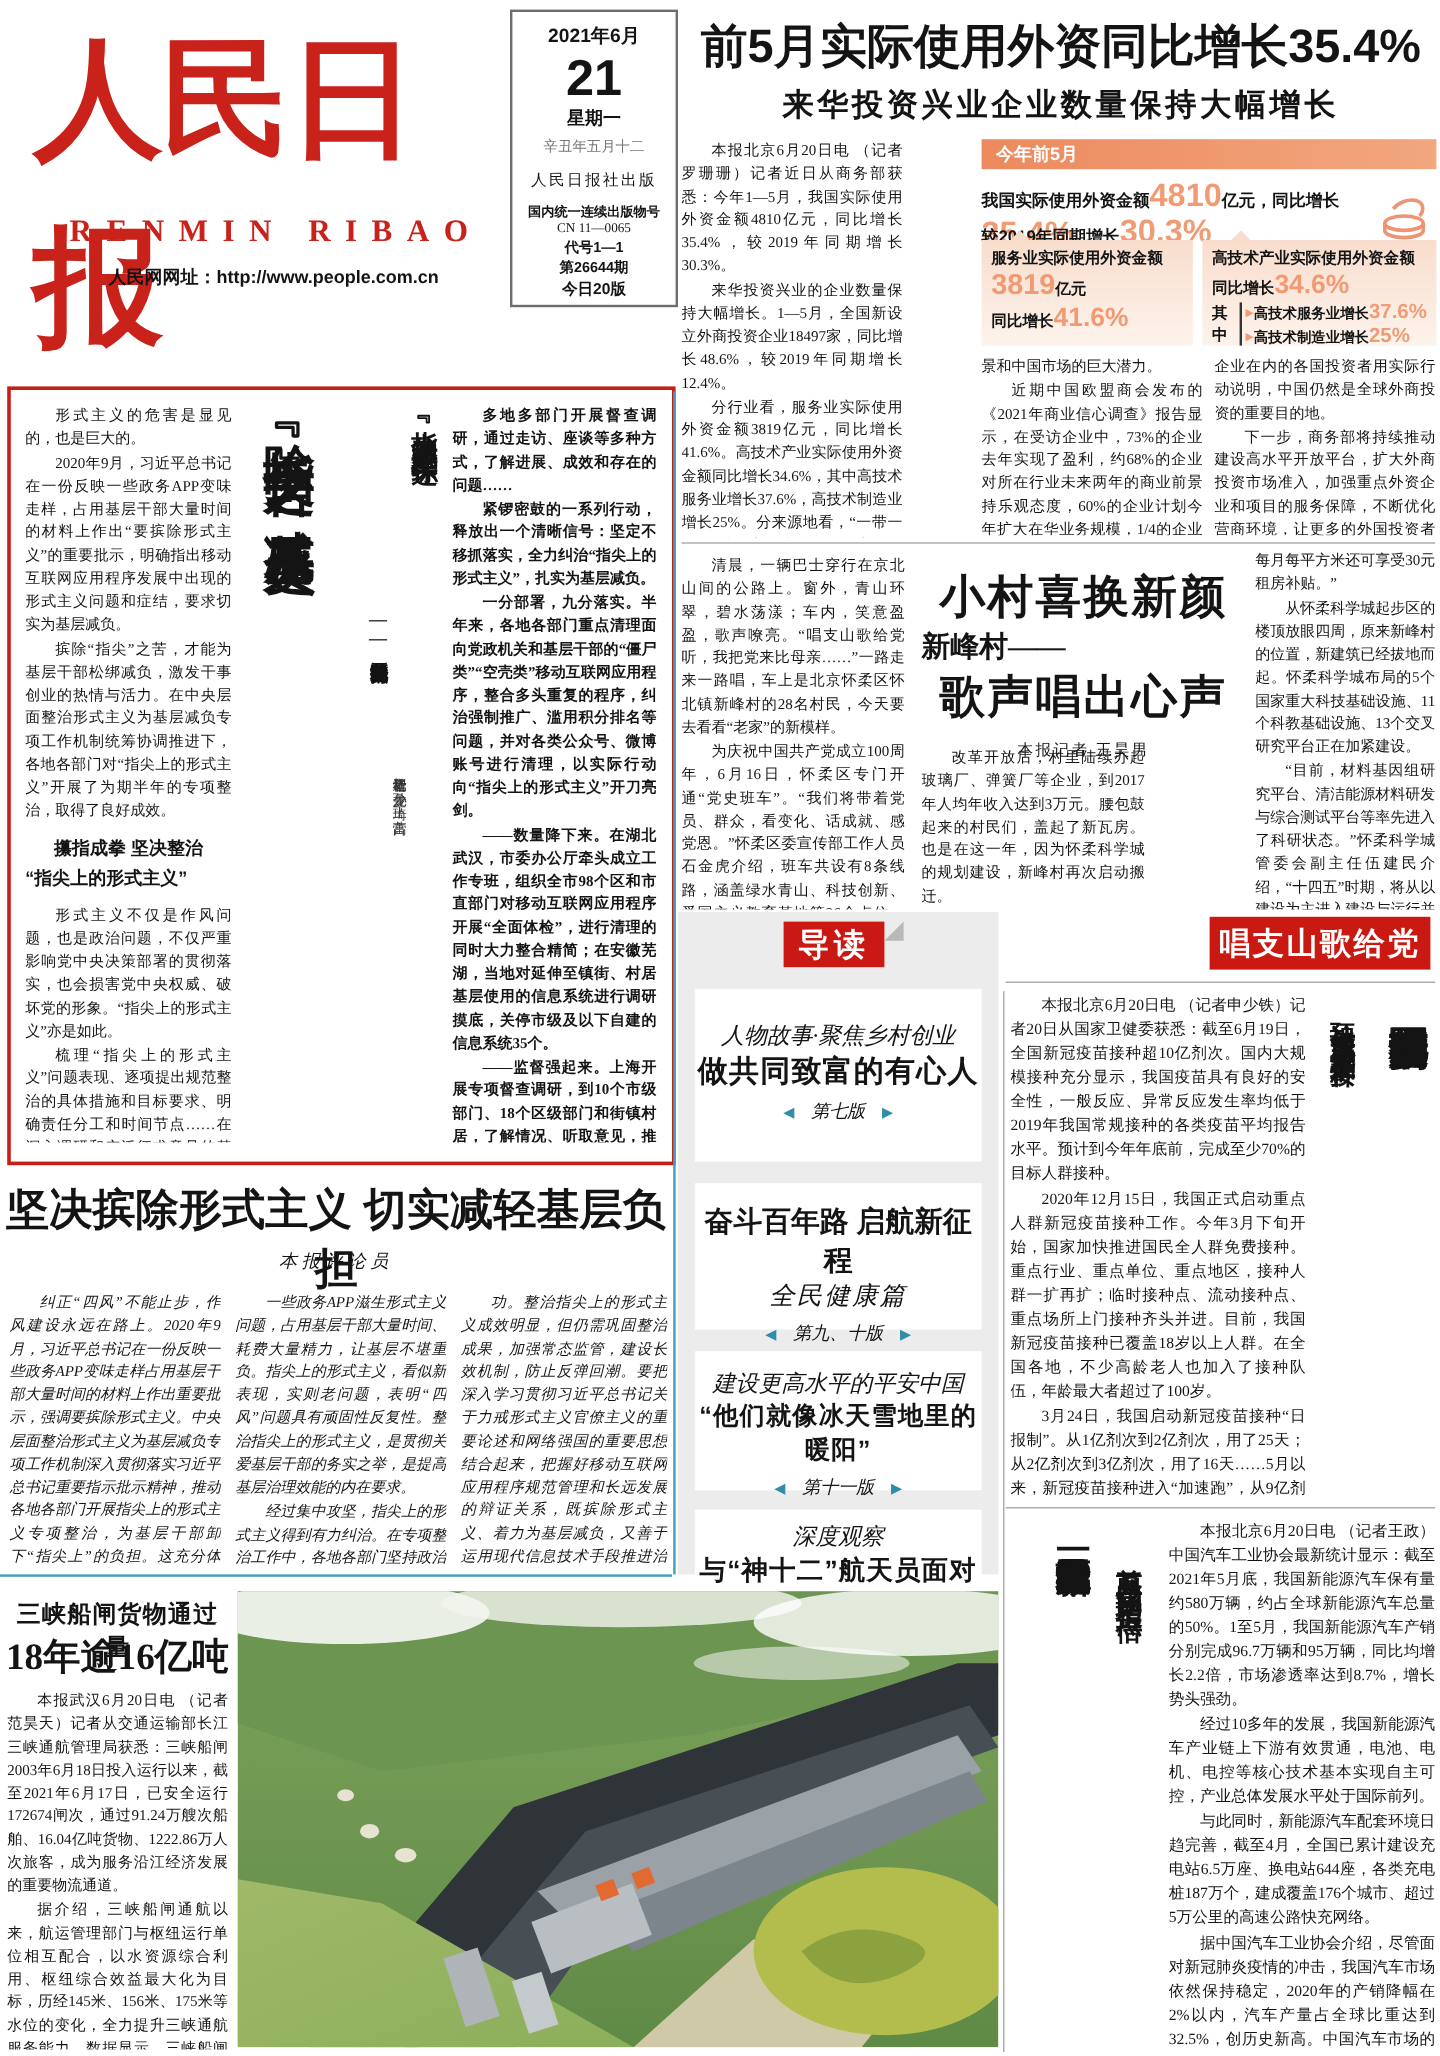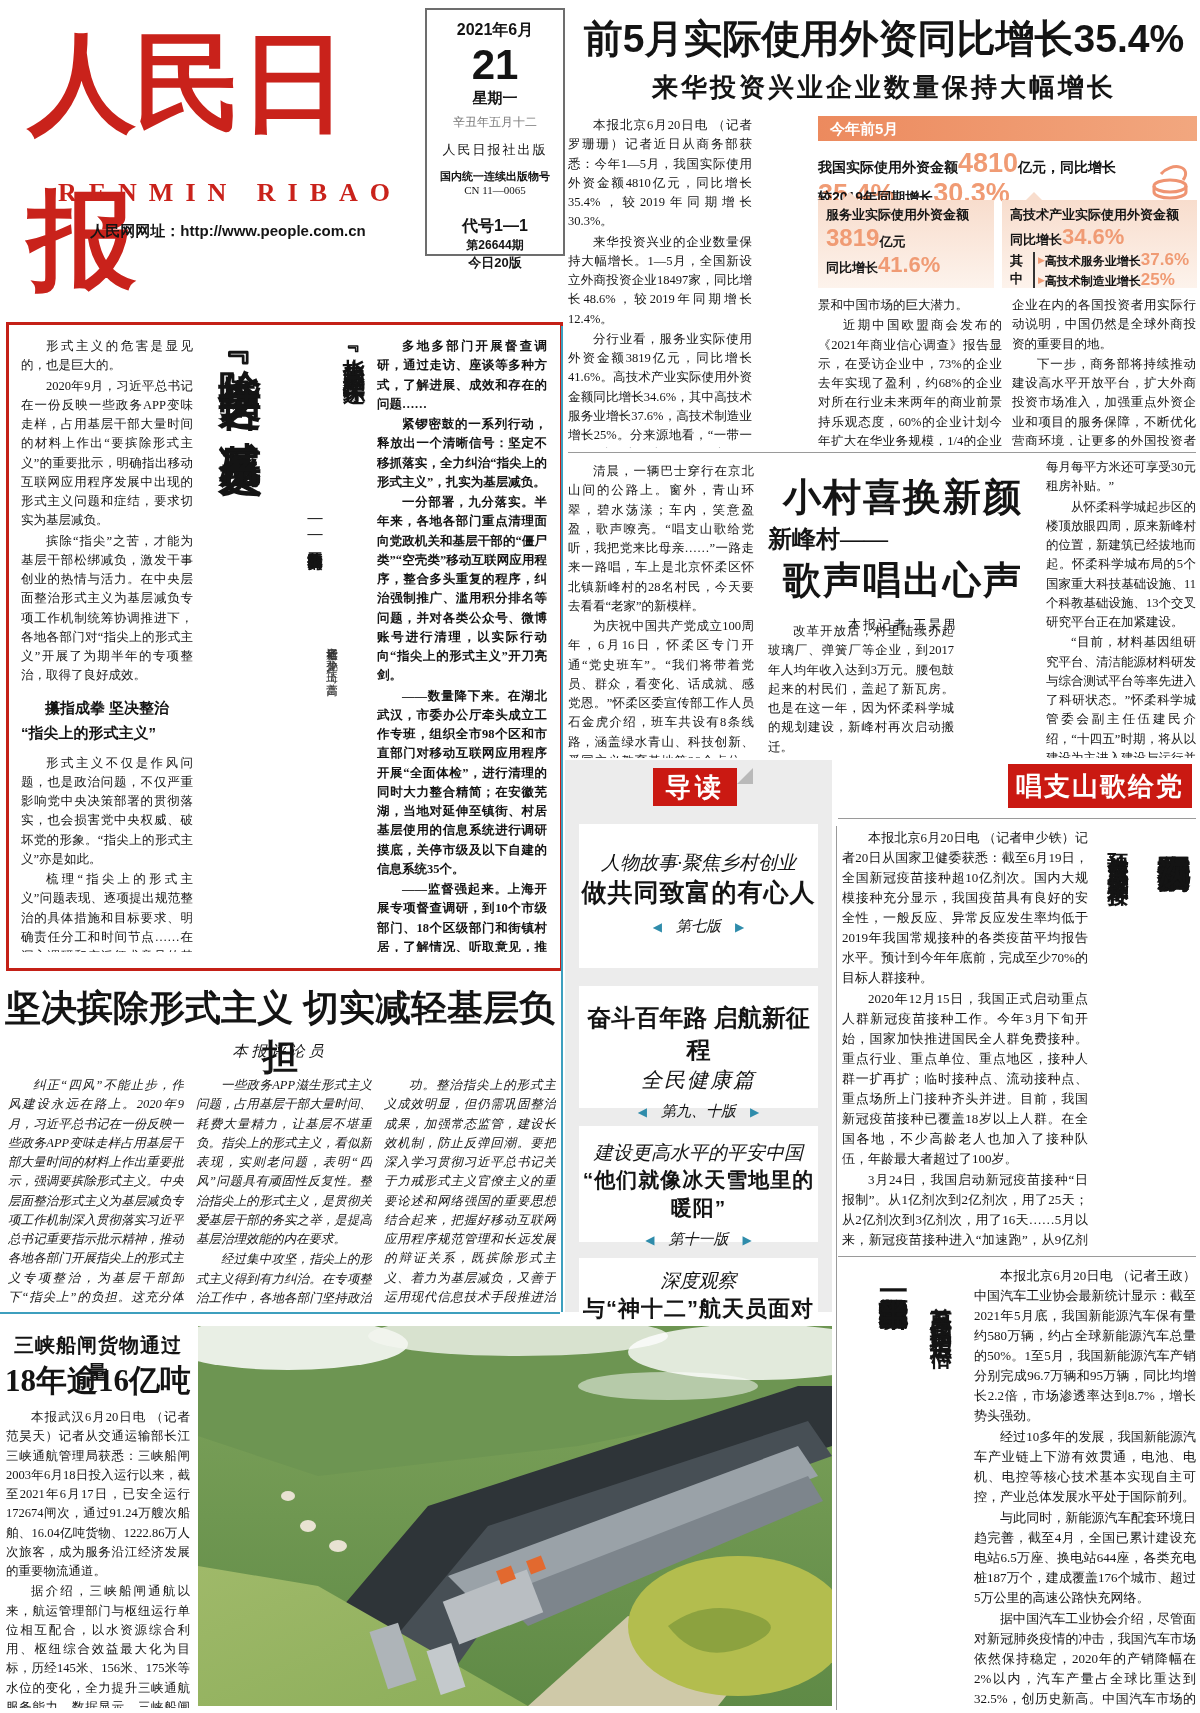--- a/index.html
+++ b/index.html
@@ -52,21 +52,21 @@
 <div class="urlline hei">人民网网址：http://www.people.com.cn</div>
 
 <div class="datebox">
   <div class="hei" style="font-size:16px;margin-top:10px;">2021年6月</div>
   <div class="hei" style="font-size:42px;line-height:1.15;">21</div>
   <div class="hei" style="font-size:15px;">星期一</div>
   <div style="font-size:12px;color:#777;margin-top:6px;">辛丑年五月十二</div>
   <div style="font-size:13px;margin-top:10px;letter-spacing:2px;">人民日报社出版</div>
   <div class="hei" style="font-size:11px;margin-top:10px;">国内统一连续出版物号</div>
   <div style="font-size:11px;">CN 11—0065</div>
-  <div class="hei" style="font-size:16px;margin-top:20px;">代号1—1</div>
+  <div class="hei" style="font-size:12px;margin-top:2px;">代号1—1</div>
   <div class="hei" style="font-size:12px;">第26644期</div>
   <div class="hei" style="font-size:13px;">今日20版</div>
 </div>
 
 <div class="abs hei" style="left:570px;top:12px;width:628px;font-size:39px;text-align:center;letter-spacing:0px;">前5月实际使用外资同比增长35.4%</div>
 <div class="abs" style="left:570px;top:70px;width:628px;font-size:26px;font-weight:700;text-align:center;letter-spacing:3px;">来华投资兴业企业数量保持大幅增长</div>
 
 <div class="colbox" style="left:568px;top:116px;width:184px;height:332px;">
   <p class="para">本报北京6月20日电 （记者罗珊珊）记者近日从商务部获悉：今年1—5月，我国实际使用外资金额4810亿元，同比增长35.4%，较2019年同期增长30.3%。</p>
   <p class="para">来华投资兴业的企业数量保持大幅增长。1—5月，全国新设立外商投资企业18497家，同比增长48.6%，较2019年同期增长12.4%。</p>

